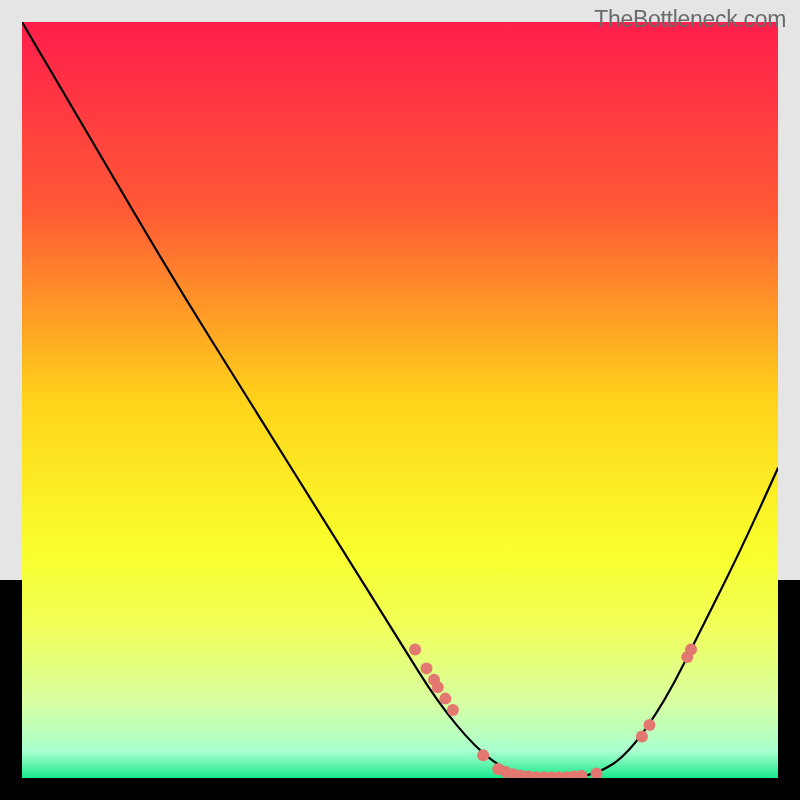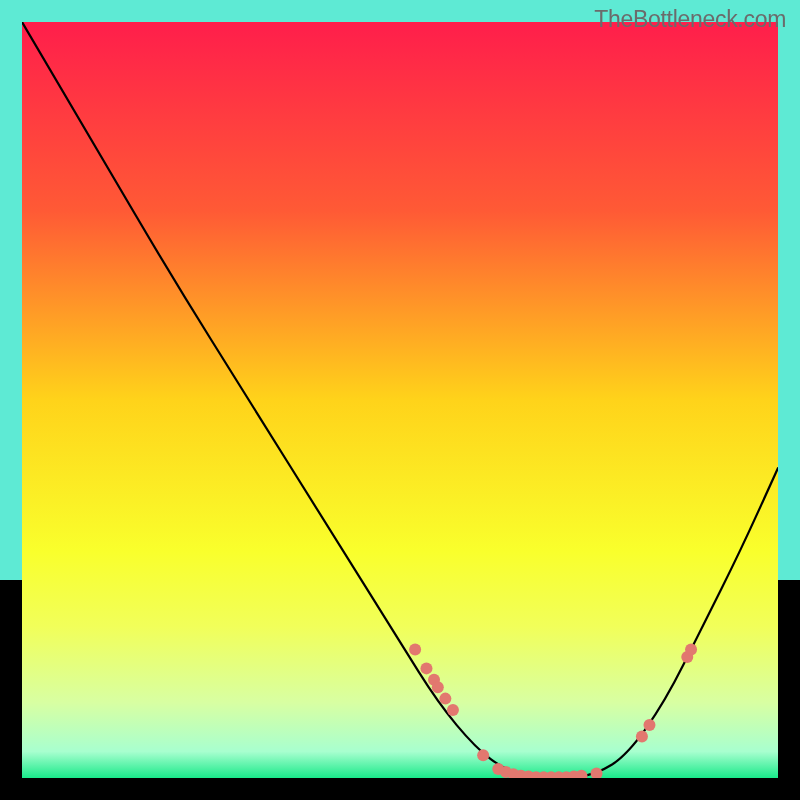--- a/index.html
+++ b/index.html
@@ -8,21 +8,21 @@
     width: 800px;
     height: 800px;
     background: #000;
     font-family: Arial, Helvetica, sans-serif;
     overflow: hidden;
   }
   .frame {
     position: relative;
     width: 800px;
     height: 580px;
-    background: #5eead4;
+    background: #e5e5e5;
   }
   .attribution {
     position: absolute;
     top: 6px;
     right: 14px;
     color: #6b6b6b;
     font-size: 23px;
     font-weight: 500;
     letter-spacing: -0.3px;
     z-index: 3;

